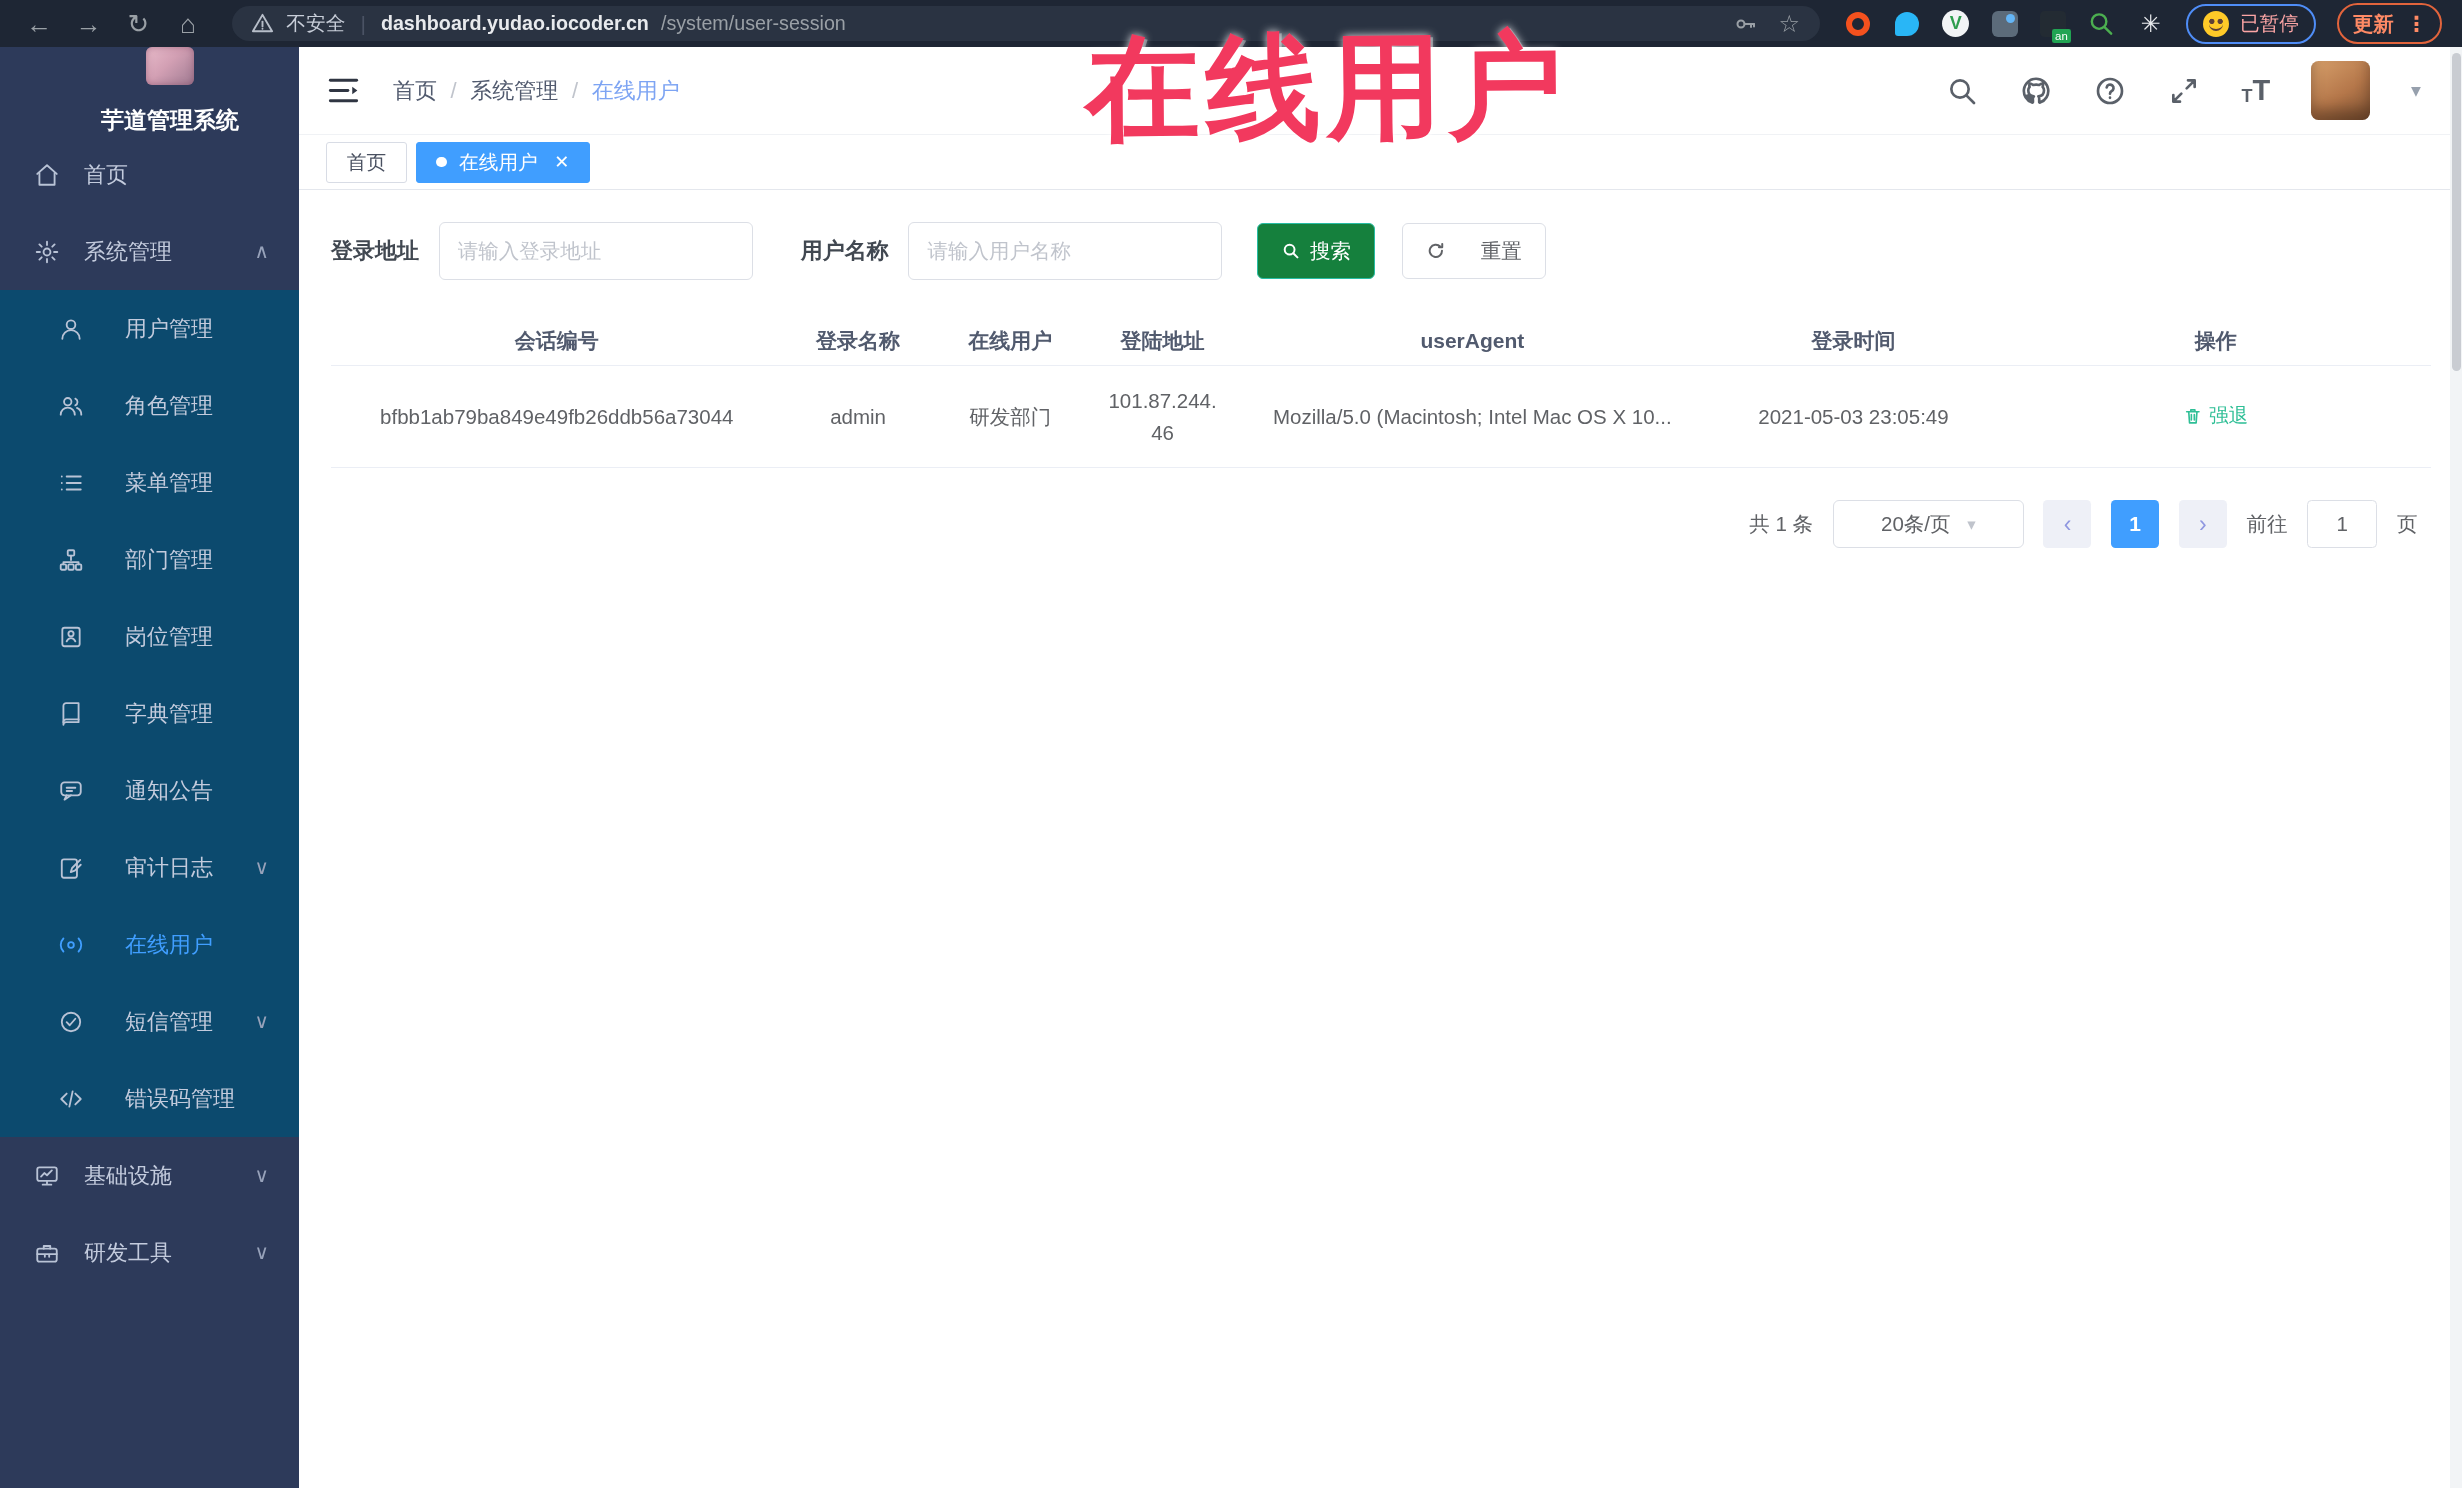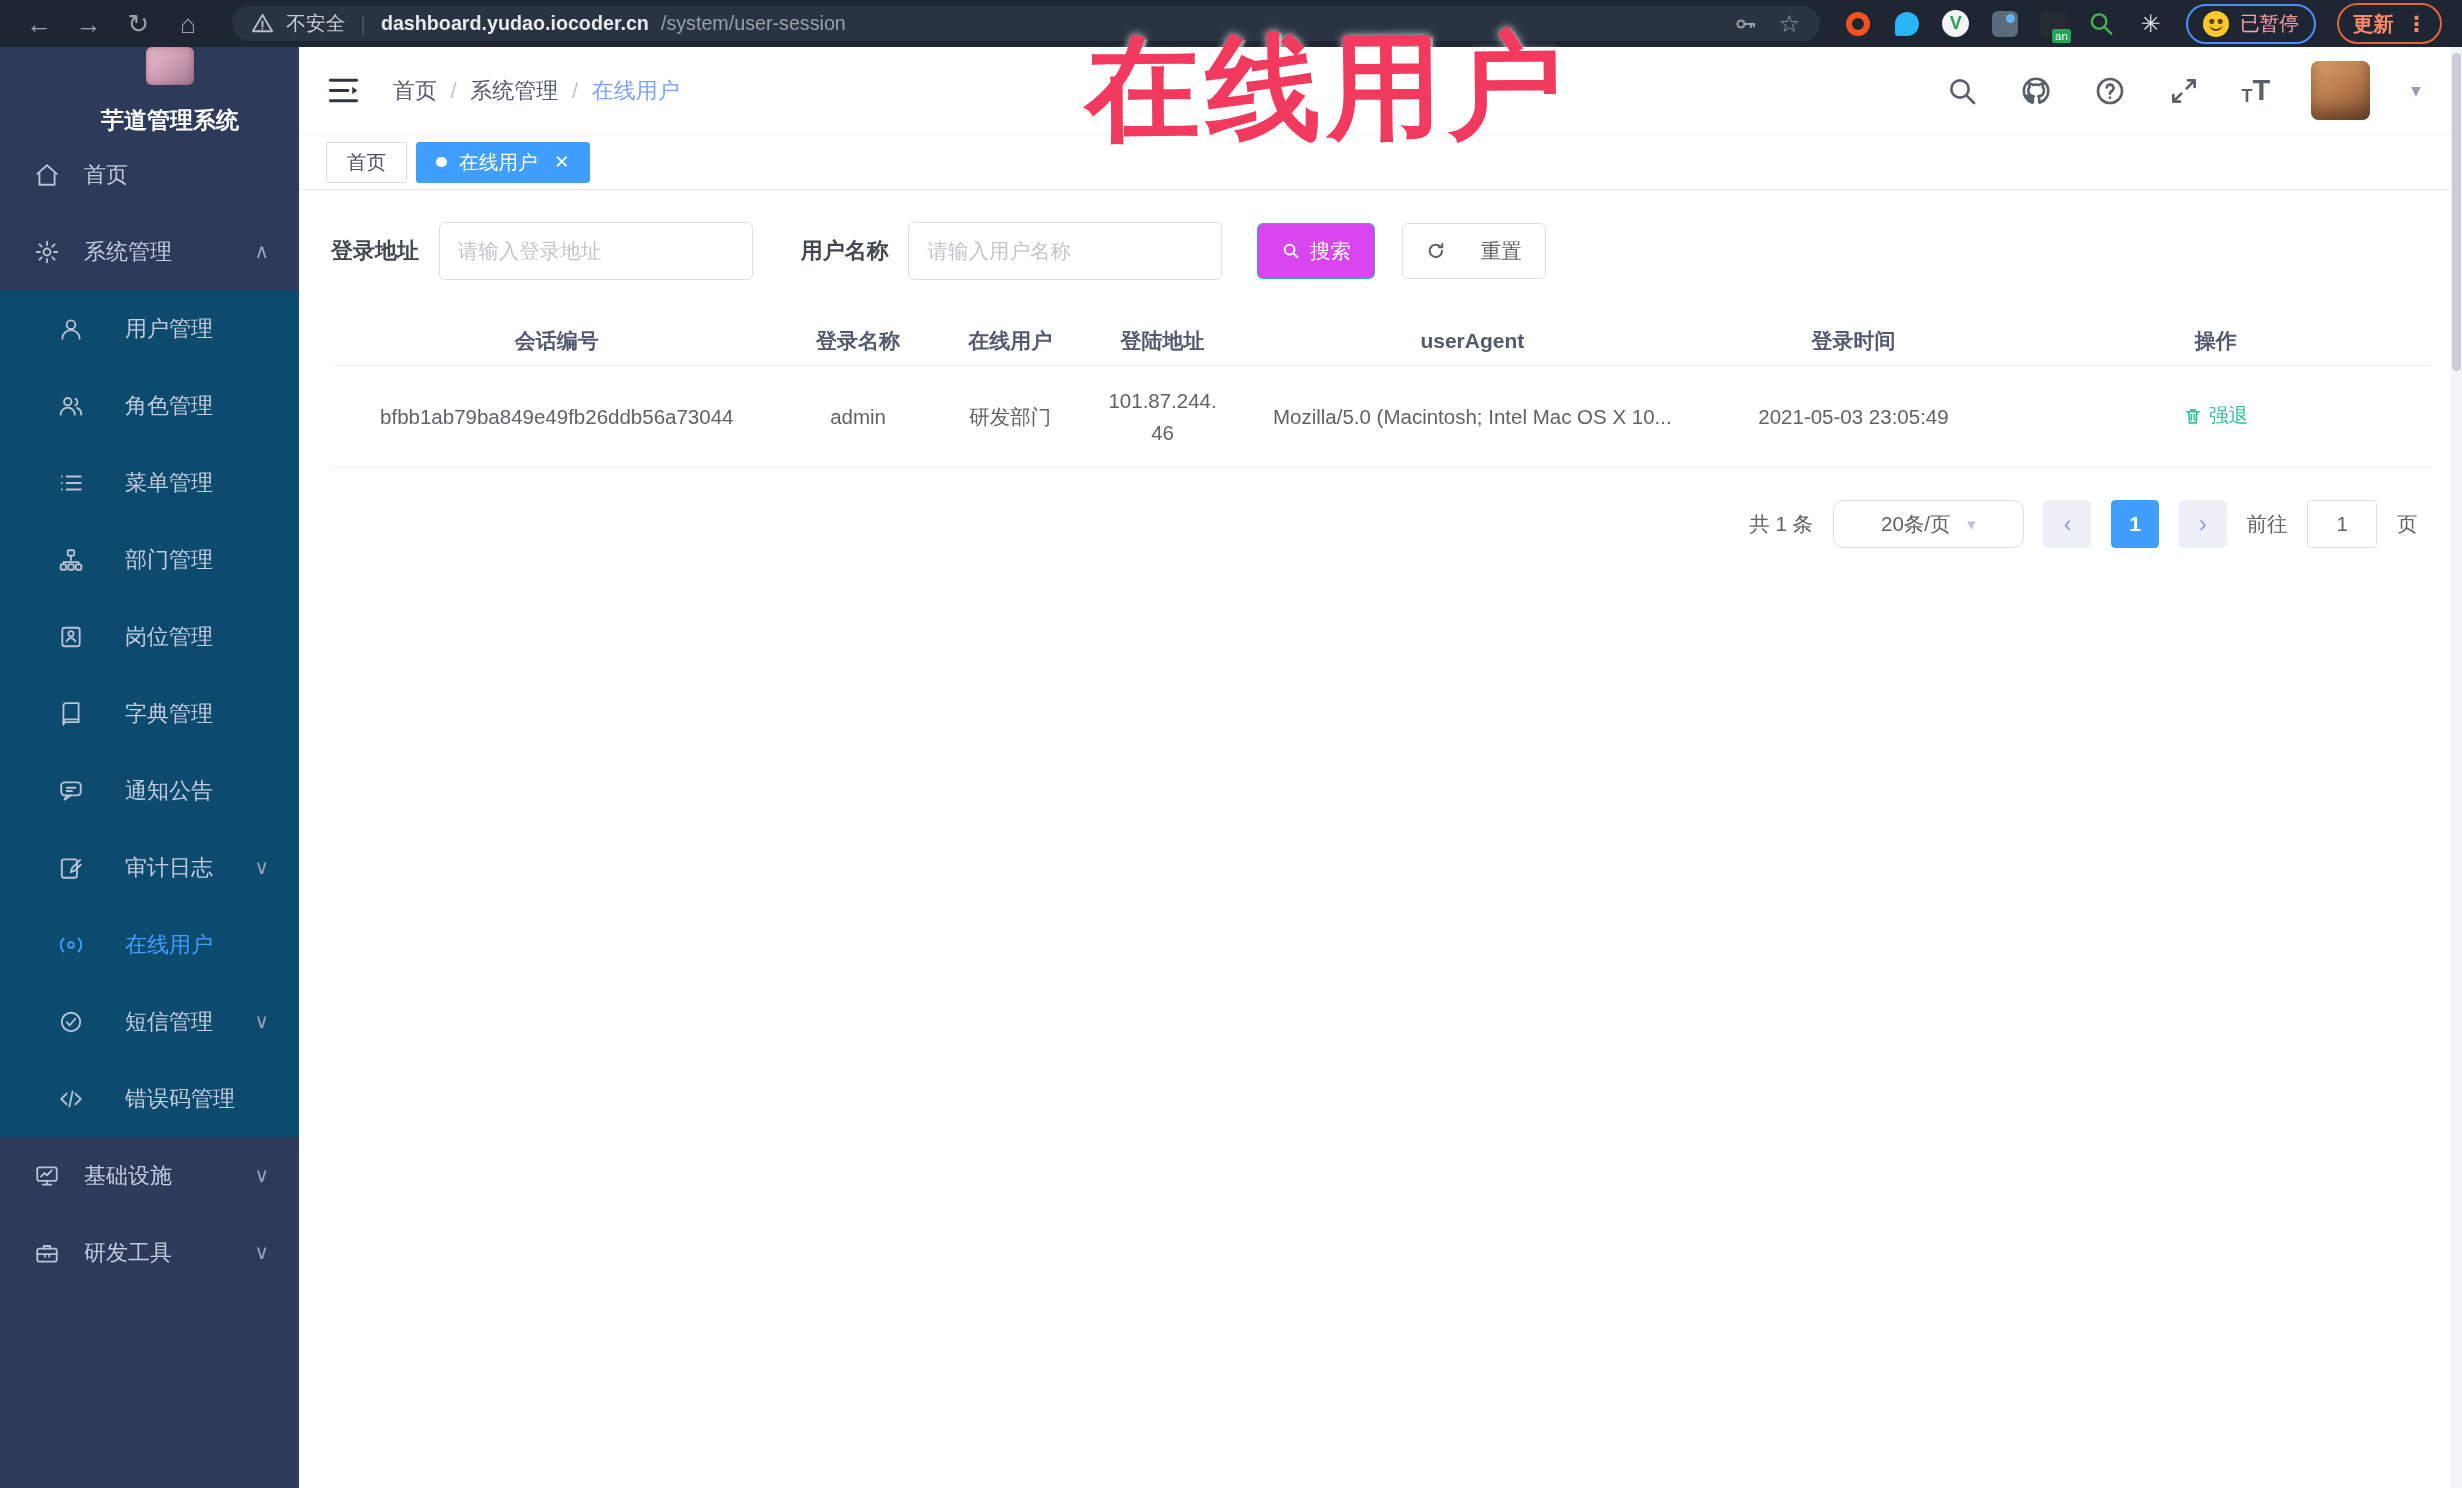--- a/index.html
+++ b/index.html
@@ -83,38 +83,38 @@
   
   .content { position:absolute; left:299px; top:189px; width:2164px; height:1299px; background:#fff; padding:30px 32px; }
   .filter-row { display:flex; align-items:center; margin-top:3px; font-size:22px; }
   .f-label { color:#414851; font-weight:bold; margin-right:19.7px; white-space:nowrap; }
   .f-input { width:314px; height:58px; border:1.5px solid #dcdfe6; border-radius:6px; padding:0 18px; font-size:20.5px;
     color:#606266; outline:none; font-family:inherit; }
   .f-input::placeholder { color:#c0c4cc; }
   .gap-mid { width:48px; }
   .btn { height:56px; display:inline-flex; align-items:center; justify-content:center; gap:9px; border-radius:6px;
     font-size:20.5px; cursor:pointer; padding:0 23px; }
-  .btn-search { background:#d946ef; color:#fff; border:1.5px solid #27bda4; margin-left:35px; }
+  .btn-search { background:#15803d; color:#fff; border:1.5px solid #27bda4; margin-left:35px; }
   .btn-reset { background:#fff; color:#606266; border:1.5px solid #dcdfe6; margin-left:27px;gap:35px; }
   svg.bic { width:19.7px; height:19.7px; stroke:currentColor; fill:none; stroke-width:2.4; stroke-linecap:round; stroke-linejoin:round; }
 
   .table { margin-top:36px; width:100%; }
   .t-head, .t-row { display:grid; grid-template-columns:21.5% 7.2% 7.3% 7.2% 22.3% 14% 20.5%; align-items:center; }
   .t-head { height:50px; border-bottom:1.5px solid #ebeef5; }
   .t-head > div { text-align:center; font-size:21px; font-weight:bold; color:#515a6e; }
   .t-row { min-height:102px; border-bottom:1.5px solid #ebeef5; }
   .t-row > div { text-align:center; font-size:20.5px; color:#606266; padding:10.6px 4.5px; overflow:hidden; }
   .cell-ip span { display:inline-block; max-width:117px; word-break:break-all; line-height:1.55; }
   .cell-ua { white-space:nowrap; }
   .action-link { color:#2fbf96; display:inline-flex; align-items:center; gap:6px; cursor:pointer; font-size:19.7px; }
   svg.tic { width:19.7px; height:19.7px; stroke:currentColor; fill:none; stroke-width:2; stroke-linecap:round; stroke-linejoin:round; }
 
   .pager { margin-top:32px; display:flex; align-items:center; justify-content:flex-end; gap:19.7px;
     font-size:20.5px; color:#606266; padding-right:13.6px; }
-  .pg-select { width:191px; height:48px; border:1.5px solid #dcdfe6; border-radius:11px; display:flex; align-items:center;
+  .pg-select { width:191px; height:48px; border:1.5px solid #dcdfe6; border-radius:6px; display:flex; align-items:center;
     justify-content:center; gap:16.7px; color:#606266; cursor:pointer; background:#fff; }
   .pg-select .caret { font-size:16.7px; color:#c0c4cc; }
   .pg-btn { width:48px; height:48px; border-radius:4.5px; background:#eef0f7; color:#8f97e0; display:flex; align-items:center;
     justify-content:center; font-size:23px; cursor:pointer; }
   .pg-cur { width:48px; height:48px; border-radius:4.5px; background:#409eff; color:#fff; display:flex; align-items:center;
     justify-content:center; font-size:21px; font-weight:bold; cursor:pointer; }
   .pg-goto-input { width:70px; height:48px; border:1.5px solid #dcdfe6; border-radius:4.5px; text-align:center; font-size:20.5px;
     color:#606266; outline:none; font-family:inherit; }
 
   

